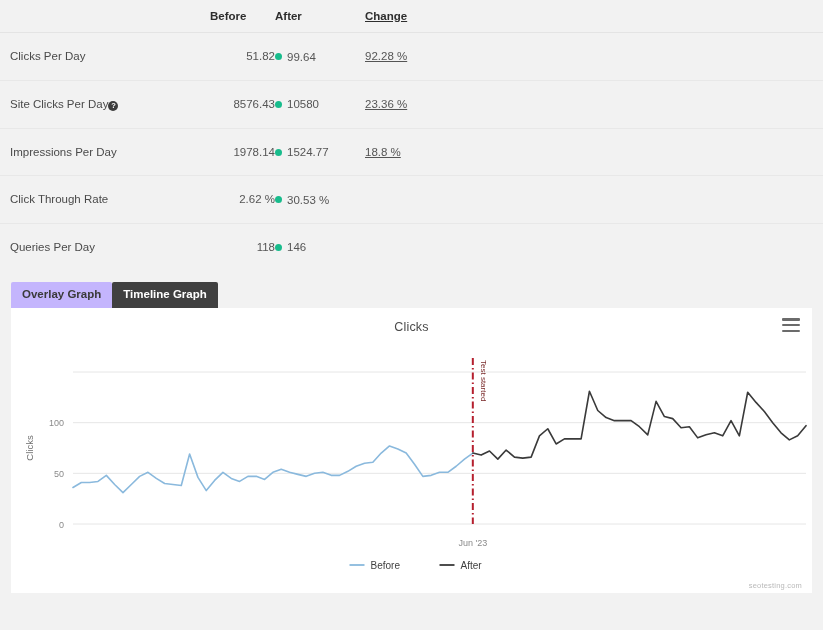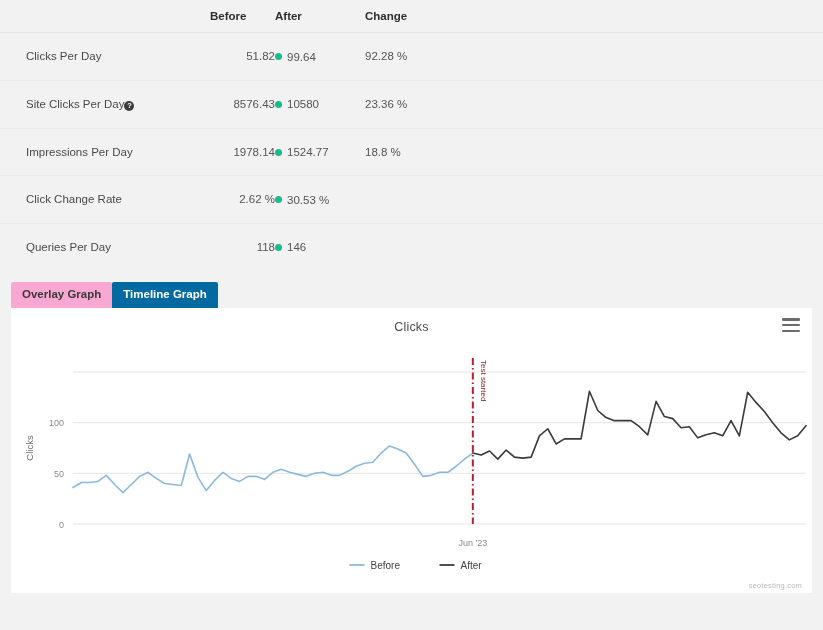--- a/index.html
+++ b/index.html
@@ -38,27 +38,26 @@
     padding: 17px 0 17px 0;
     border-bottom: 1px solid #e8e8e8;
     vertical-align: middle;
   }
   table.metrics tr:last-child td {
     border-bottom: none;
   }
   .col-label   { width: 200px; padding-left: 10px !important; }
   .col-before  { width: 65px; text-align: right; }
   .col-after   { width: 90px; }
-  .col-change  { width: 110px; }
+  .col-change  { width: 110px; text-decoration: underline; }
   .metric-name {
     color: #4a4a4a;
     display: inline-flex;
     align-items: center;
     gap: 4px;
-    margin-left: 16px;
   }
   .help-icon {
     display: inline-block;
     width: 10px;
     height: 10px;
     border-radius: 50%;
     background: #3c3c3c;
     color: #fff;
     font-size: 7.5px;
     line-height: 10px;
@@ -91,25 +90,25 @@
   }
   .tab {
     font-size: 11.5px;
     font-weight: bold;
     padding: 6px 11px 7px 11px;
     line-height: 13px;
     cursor: pointer;
     border-radius: 2px 2px 0 0;
   }
   .tab.inactive {
-    background: #f9a8d4;
+    background: #c4b5fd;
     color: #3a3a3a;
   }
   .tab.active {
-    background: #0369a1;
+    background: #404040;
     color: #ffffff;
   }
 
   
   .chart-card {
     background: #ffffff;
     margin: 0 11px 0 11px;
     height: 285px;
     position: relative;
     box-sizing: border-box;
@@ -199,21 +198,21 @@
           <td class="col-label"><span class="metric-name">Impressions Per Day</span></td>
           <td class="col-before">1978.14</td>
           <td class="col-after"><span class="after-cell">
               <span class="dot" style="background: rgb(24, 188, 140);"></span>
               <span>1524.77</span>
             </span></td>
           <td class="col-change">18.8 %</td>
           <td></td>
         </tr>
         <tr>
-          <td class="col-label"><span class="metric-name">Click Change Rate</span></td>
+          <td class="col-label"><span class="metric-name">Click Through Rate</span></td>
           <td class="col-before">2.62 %</td>
           <td class="col-after"><span class="after-cell">
               <span class="dot" style="background: rgb(24, 188, 140);"></span>
               <span>30.53 %</span>
             </span></td>
           <td class="col-change"></td>
           <td></td>
         </tr>
         <tr>
           <td class="col-label"><span class="metric-name">Queries Per Day</span></td>

